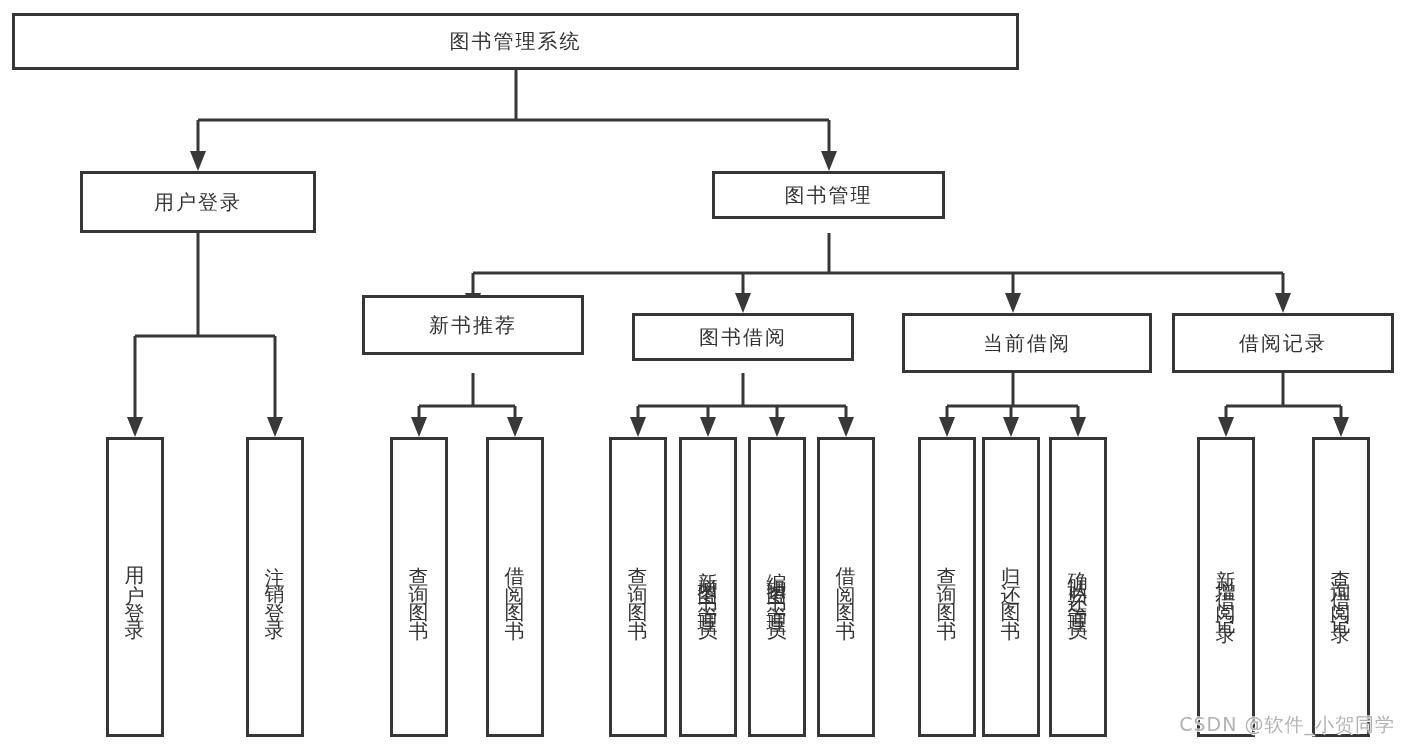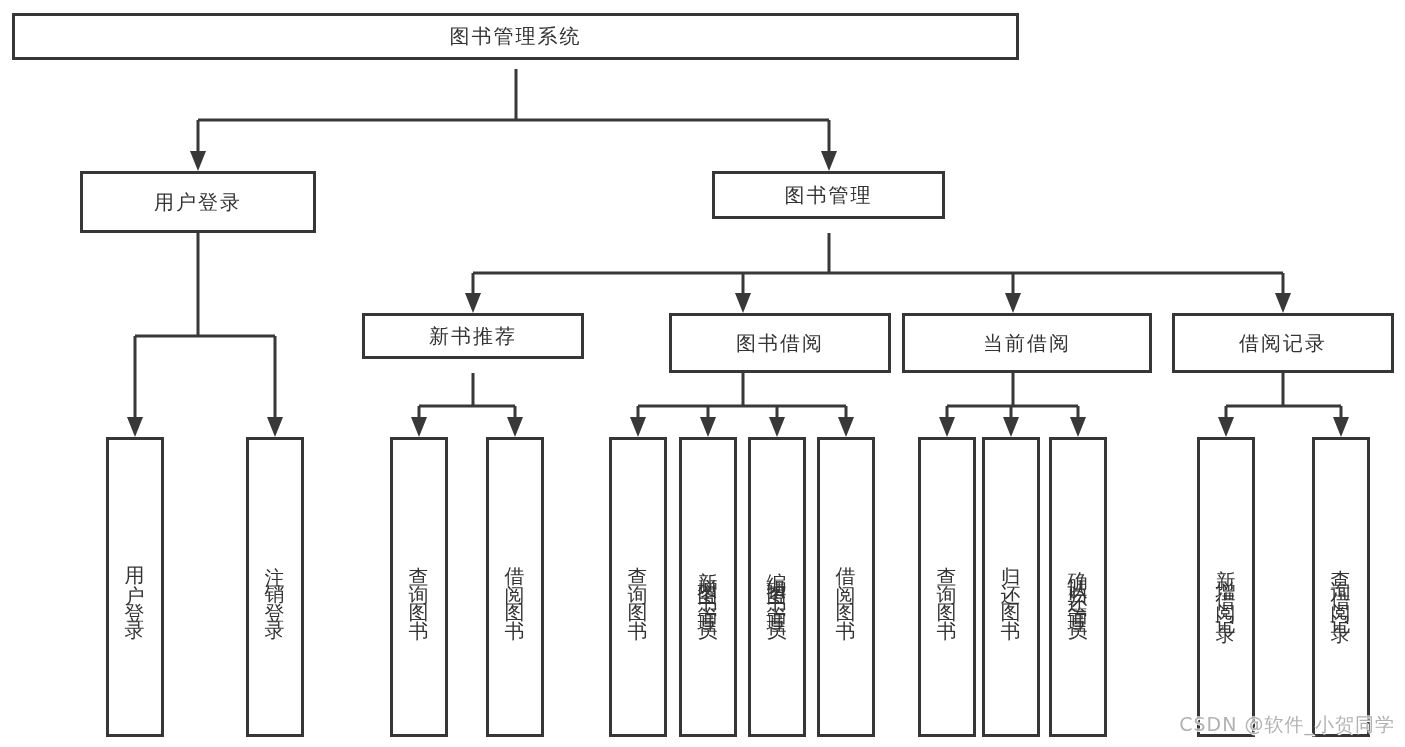--- a/index.html
+++ b/index.html
@@ -67,35 +67,35 @@
       <use href="#ah" x="777" y="437"></use>
         <use href="#ah" x="846" y="437"></use>
       <use href="#ah" x="947" y="437"></use>
         <use href="#ah" x="1011" y="437"></use>
       <use href="#ah" x="1078" y="437"></use>
       <use href="#ah" x="1226" y="437"></use>
         <use href="#ah" x="1341" y="437"></use>
     </g>
   </svg>
 
-  <div class="box h" style="left:12px;top:13px;width:1007px;height:47px">
+  <div class="box h" style="left:12px;top:13px;width:1007px;height:57px">
     <span class="label">图书管理系统</span>
   </div>
 
   <div class="box h" style="left:80px;top:171px;width:236px;height:62px">
     <span class="label">用户登录</span>
   </div>
   <div class="box h" style="left:712px;top:171px;width:233px;height:48px">
     <span class="label">图书管理</span>
   </div>
 
-  <div class="box h" style="left:362px;top:313px;width:222px;height:46px">
+  <div class="box h" style="left:362px;top:295px;width:222px;height:60px">
     <span class="label">新书推荐</span>
   </div>
-  <div class="box h" style="left:669px;top:313px;width:222px;height:60px">
+  <div class="box h" style="left:632px;top:313px;width:222px;height:48px">
     <span class="label">图书借阅</span>
   </div>
   <div class="box h" style="left:902px;top:313px;width:250px;height:60px">
     <span class="label">当前借阅</span>
   </div>
   <div class="box h" style="left:1172px;top:313px;width:222px;height:60px">
     <span class="label">借阅记录</span>
   </div>
 
   <div class="box v" style="left:106px;top:437px;width:58px;height:300px">

